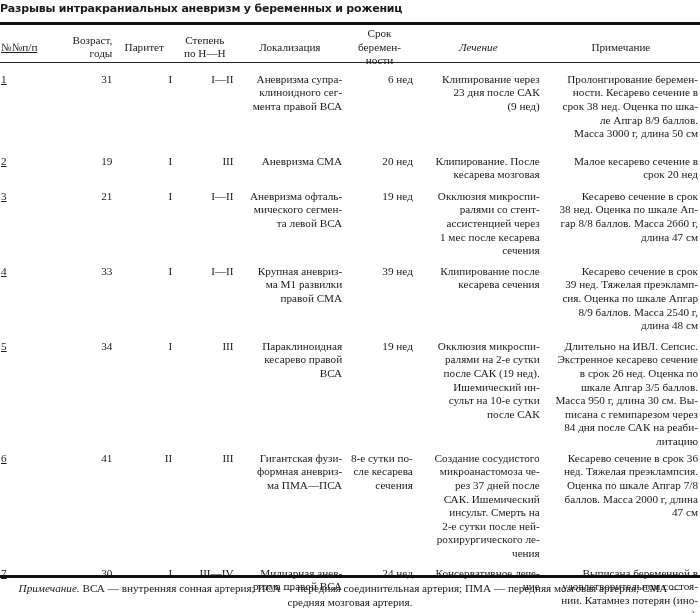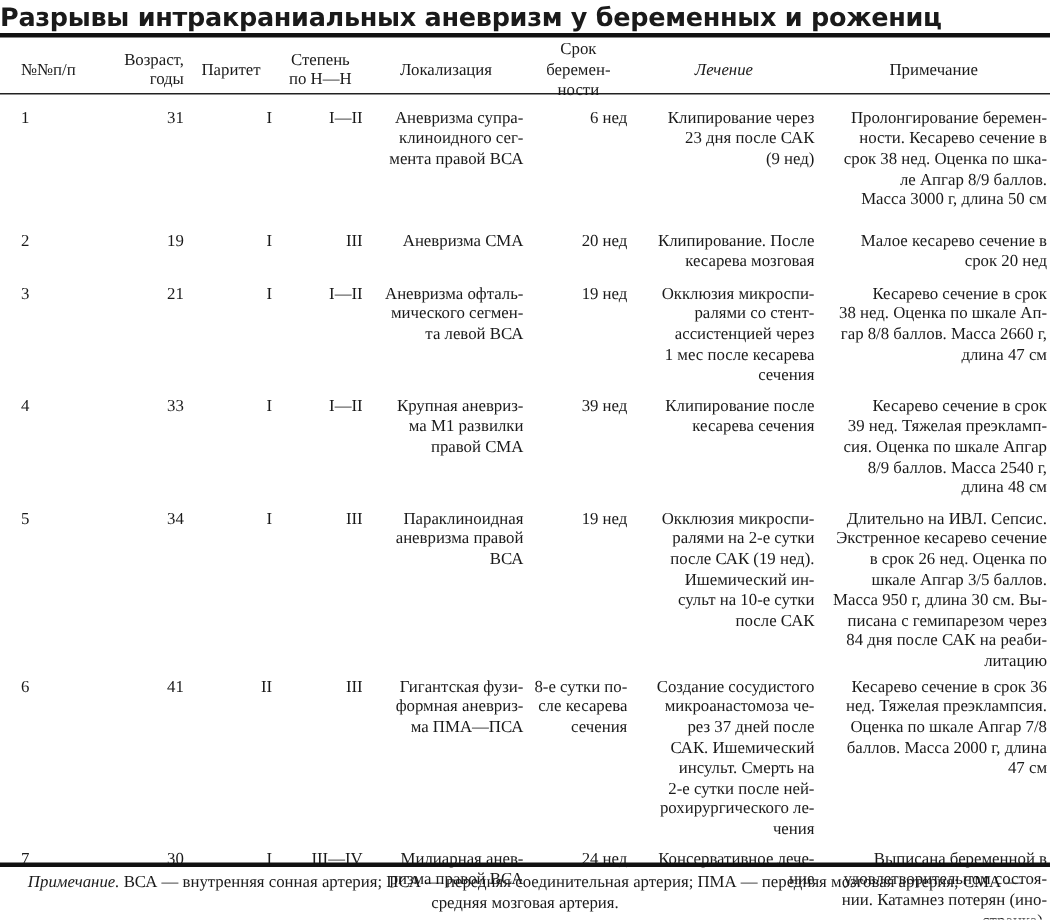--- a/index.html
+++ b/index.html
@@ -1,31 +1,31 @@
 <!DOCTYPE html>
 <html><head>
 <meta charset="utf-8">
 <style>
   html, body { margin: 0; padding: 0; background: #ffffff; }
   body { width: 700px; height: 613px; position: relative; overflow: hidden; color: #1a1a1a; }
   .title {
     position: absolute; left: 0; top: 2px; width: 688px;
-    font-family: "DejaVu Sans", sans-serif; font-weight: bold; font-size: 17px; letter-spacing: -0.2px;
+    font-family: "DejaVu Sans", sans-serif; font-weight: bold; font-size: 11px; letter-spacing: -0.2px;
     white-space: nowrap;
   }
   .topline { position: absolute; left: 0; top: 22px; width: 700px; height: 3px; background: #111; }
   .headline { position: absolute; left: 0; top: 62px; width: 700px; height: 1px; background: #222; }
   .botline { position: absolute; left: 0; top: 575px; width: 700px; height: 3px; background: #111; }
   table {
     position: absolute; left: 0; top: 25px; width: 700px; border-collapse: collapse;
     font-family: "Liberation Serif", serif; font-size: 11.2px; line-height: 13.6px;
   }
   th { font-weight: normal; vertical-align: middle; text-align: center; padding: 2px 2px; height: 33px; }
   td { vertical-align: top; text-align: right; padding: 3px 2px 0 2px; }
-  td.c0, th.c0 { text-align: left; padding-left: 14px; }
+  td.c0, th.c0 { text-align: left; padding-left: 1px; text-decoration: underline; }
   .col0 { width: 62px; } .col1 { width: 52px; text-align: right; } .col2 { width: 58px; } .col3 { width: 60px; }
   .col4 { width: 108px; } .col5 { width: 70px; } .col6 { width: 128px; font-style: italic; } .col7 { width: 162px; }
   .cell { white-space: pre-line; }
   .note {
     position: absolute; left: 0; top: 581px; width: 700px;
     font-family: "Liberation Serif", serif; font-size: 11.2px; line-height: 14px; text-align: center;
   }
   .note i { font-style: italic; }
 </style>
 </head>
@@ -117,21 +117,21 @@
 сия. Оценка по шкале Апгар
 8/9 баллов. Масса 2540 г,
 длина 48 см</td>
     </tr>
     <tr style="height:112px">
       <td class="c0 cell">5</td>
       <td class="cell">34</td>
       <td class="cell">I</td>
       <td class="cell">III</td>
       <td class="cell">Параклиноидная
-аневризма правой
+кесарево правой
 ВСА</td>
       <td class="cell">19 нед</td>
       <td class="cell">Окклюзия микроспи-
 ралями на 2-е сутки
 после САК (19 нед).
 Ишемический ин-
 сульт на 10-е сутки
 после САК</td>
       <td class="cell">Длительно на ИВЛ. Сепсис.
 Экстренное кесарево сечение

